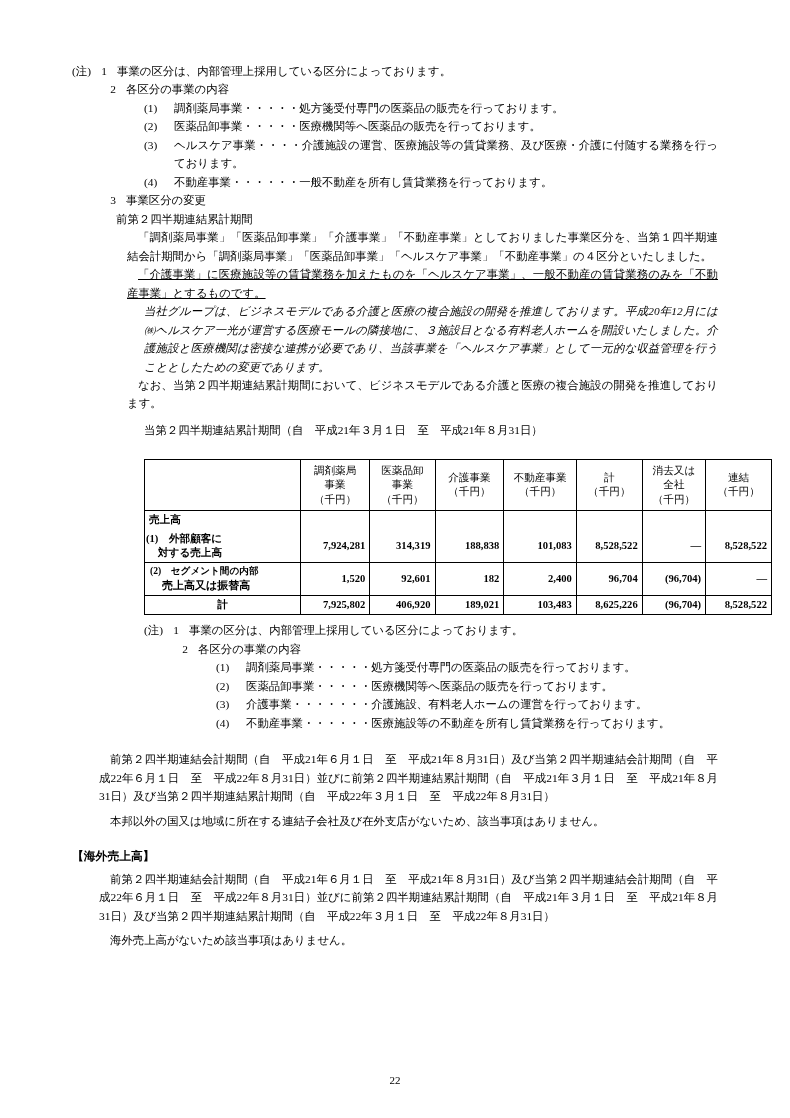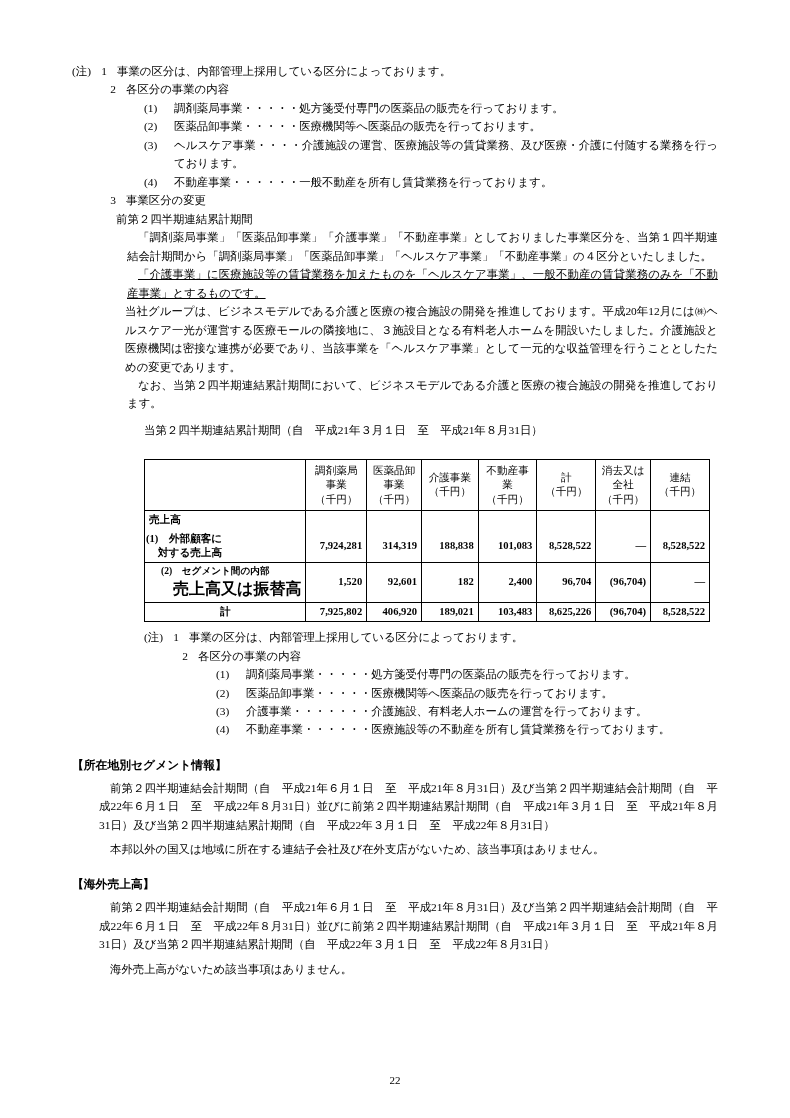--- a/index.html
+++ b/index.html
@@ -40,21 +40,21 @@
   }
   .para.indent1 { text-indent: 11px; }
   .tbl-caption {
     margin-left: 72px;
     margin-top: 8px;
     margin-bottom: 20px;
   }
   table.seg {
     border-collapse: collapse;
     margin-left: 72px;
-    width: 566px;
+    width: 628px;
     font-size: 10.6px;
     line-height: 1.35;
   }
   table.seg th, table.seg td {
     border: 1px solid #000;
     padding: 2px 4px;
     vertical-align: middle;
     font-weight: bold;
   }
   table.seg thead th {
@@ -143,21 +143,21 @@
       <span class="marker" style="width:28px;"></span>
       <span class="marker" style="width:26px; text-align:center;">3</span>
       <span class="txt">事業区分の変更</span>
     </div>
   </div>
 
   <div style="margin-left:44px;">
     <div>前第２四半期連結累計期間</div>
     <div class="para indent1" style="margin-left:11px;">「調剤薬局事業」「医薬品卸事業」「介護事業」「不動産事業」としておりました事業区分を、当第１四半期連結会計期間から「調剤薬局事業」「医薬品卸事業」「ヘルスケア事業」「不動産事業」の４区分といたしました。</div>
     <div class="para indent1" style="margin-left:11px;text-decoration:underline;">「介護事業」に医療施設等の賃貸業務を加えたものを「ヘルスケア事業」、一般不動産の賃貸業務のみを「不動産事業」とするものです。</div>
-    <div class="para" style="margin-left:9px;">当社グループは、ビジネスモデルである介護と医療の複合施設の開発を推進しております。平成20年12月には㈱ヘルスケア一光が運営する医療モールの隣接地に、３施設目となる有料老人ホームを開設いたしました。介護施設と医療機関は密接な連携が必要であり、当該事業を「ヘルスケア事業」として一元的な収益管理を行うこととしたための変更であります。</div>
+    <div class="para" style="margin-left:28px;font-style:italic;">当社グループは、ビジネスモデルである介護と医療の複合施設の開発を推進しております。平成20年12月には㈱ヘルスケア一光が運営する医療モールの隣接地に、３施設目となる有料老人ホームを開設いたしました。介護施設と医療機関は密接な連携が必要であり、当該事業を「ヘルスケア事業」として一元的な収益管理を行うこととしたための変更であります。</div>
     <div class="para indent1" style="margin-left:11px;">なお、当第２四半期連結累計期間において、ビジネスモデルである介護と医療の複合施設の開発を推進しております。</div>
   </div>
 
   <div class="tbl-caption">当第２四半期連結累計期間（自　平成21年３月１日　至　平成21年８月31日）</div>
 
   <table class="seg">
     <thead>
       <tr>
         <th style="width:150px;"></th>
         <th style="width:62px;">
@@ -211,23 +211,23 @@
         </td>
         <td class="num" style="border-top:none;">7,924,281</td>
         <td class="num" style="border-top:none;">314,319</td>
         <td class="num" style="border-top:none;">188,838</td>
         <td class="num" style="border-top:none;">101,083</td>
         <td class="num" style="border-top:none;">8,528,522</td>
         <td class="num" style="border-top:none;">―</td>
         <td class="num" style="border-top:none;">8,528,522</td>
       </tr>
       <tr>
-        <td class="lbl cell-2line" style="padding-left:16px;">
+        <td class="lbl cell-2line" style="padding-left:5px;">
           <span class="a" style="font-size:9.6px;">(2)　セグメント間の内部</span>
-          <span class="b" style="font-size:16px;">売上高又は振替高</span>
+          <span class="b" style="font-size:11px;">売上高又は振替高</span>
         </td>
         <td class="num">1,520</td>
         <td class="num">92,601</td>
         <td class="num">182</td>
         <td class="num">2,400</td>
         <td class="num">96,704</td>
         <td class="num">(96,704)</td>
         <td class="num">―</td>
       </tr>
       <tr>
@@ -270,21 +270,20 @@
       <span class="txt">介護事業・・・・・・・介護施設、有料老人ホームの運営を行っております。</span>
     </div>
     <div class="row">
       <span class="marker" style="width:72px;"></span>
       <span class="marker" style="width:30px;">(4)</span>
       <span class="txt">不動産事業・・・・・・医療施設等の不動産を所有し賃貸業務を行っております。</span>
     </div>
   </div>
 
   <div class="sec-block">
-    <h2 class="sec">【所在地別セグメント情報】</h2>
     <div class="para" style="margin-left:27px; text-indent:11px;">前第２四半期連結会計期間（自　平成21年６月１日　至　平成21年８月31日）及び当第２四半期連結会計期間（自　平成22年６月１日　至　平成22年８月31日）並びに前第２四半期連結累計期間（自　平成21年３月１日　至　平成21年８月31日）及び当第２四半期連結累計期間（自　平成22年３月１日　至　平成22年８月31日）</div>
     <div class="para sp-s" style="margin-left:27px; text-indent:11px;">本邦以外の国又は地域に所在する連結子会社及び在外支店がないため、該当事項はありません。</div>
   </div>
 
   <div class="sec-block">
     <h2 class="sec">【海外売上高】</h2>
     <div class="para" style="margin-left:27px; text-indent:11px;">前第２四半期連結会計期間（自　平成21年６月１日　至　平成21年８月31日）及び当第２四半期連結会計期間（自　平成22年６月１日　至　平成22年８月31日）並びに前第２四半期連結累計期間（自　平成21年３月１日　至　平成21年８月31日）及び当第２四半期連結累計期間（自　平成22年３月１日　至　平成22年８月31日）</div>
     <div class="para sp-s" style="margin-left:27px; text-indent:11px;">海外売上高がないため該当事項はありません。</div>
   </div>
 

